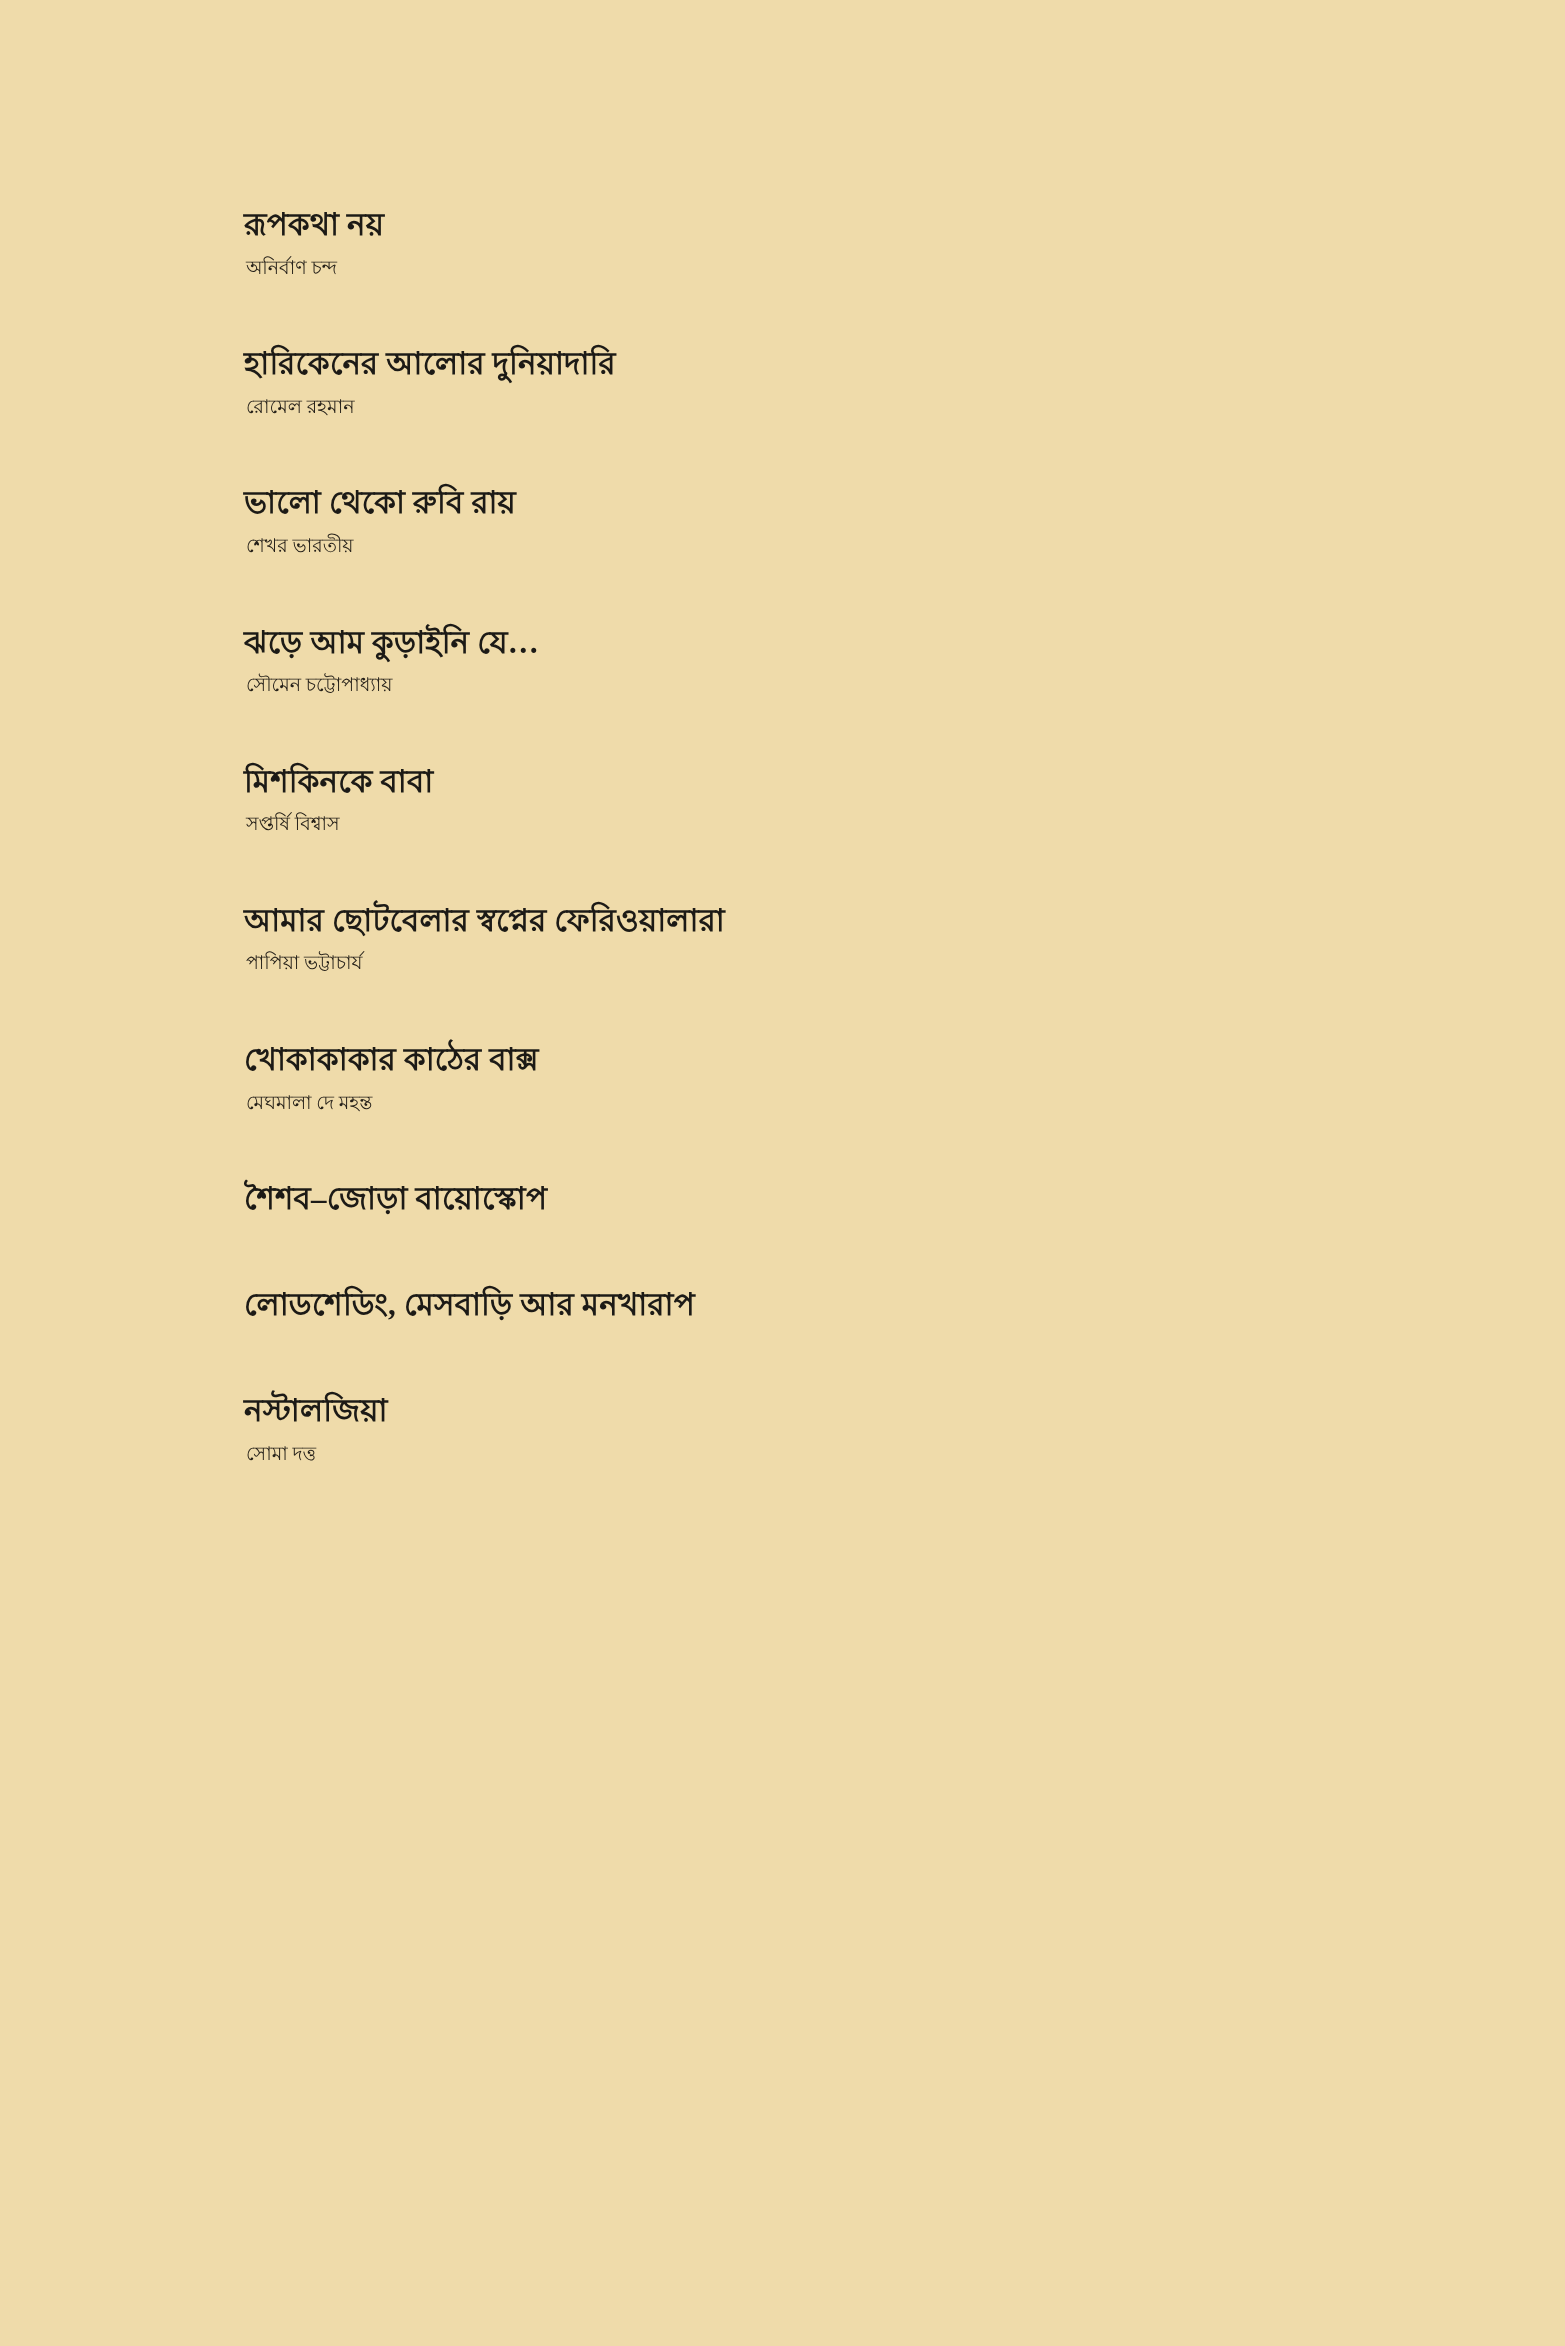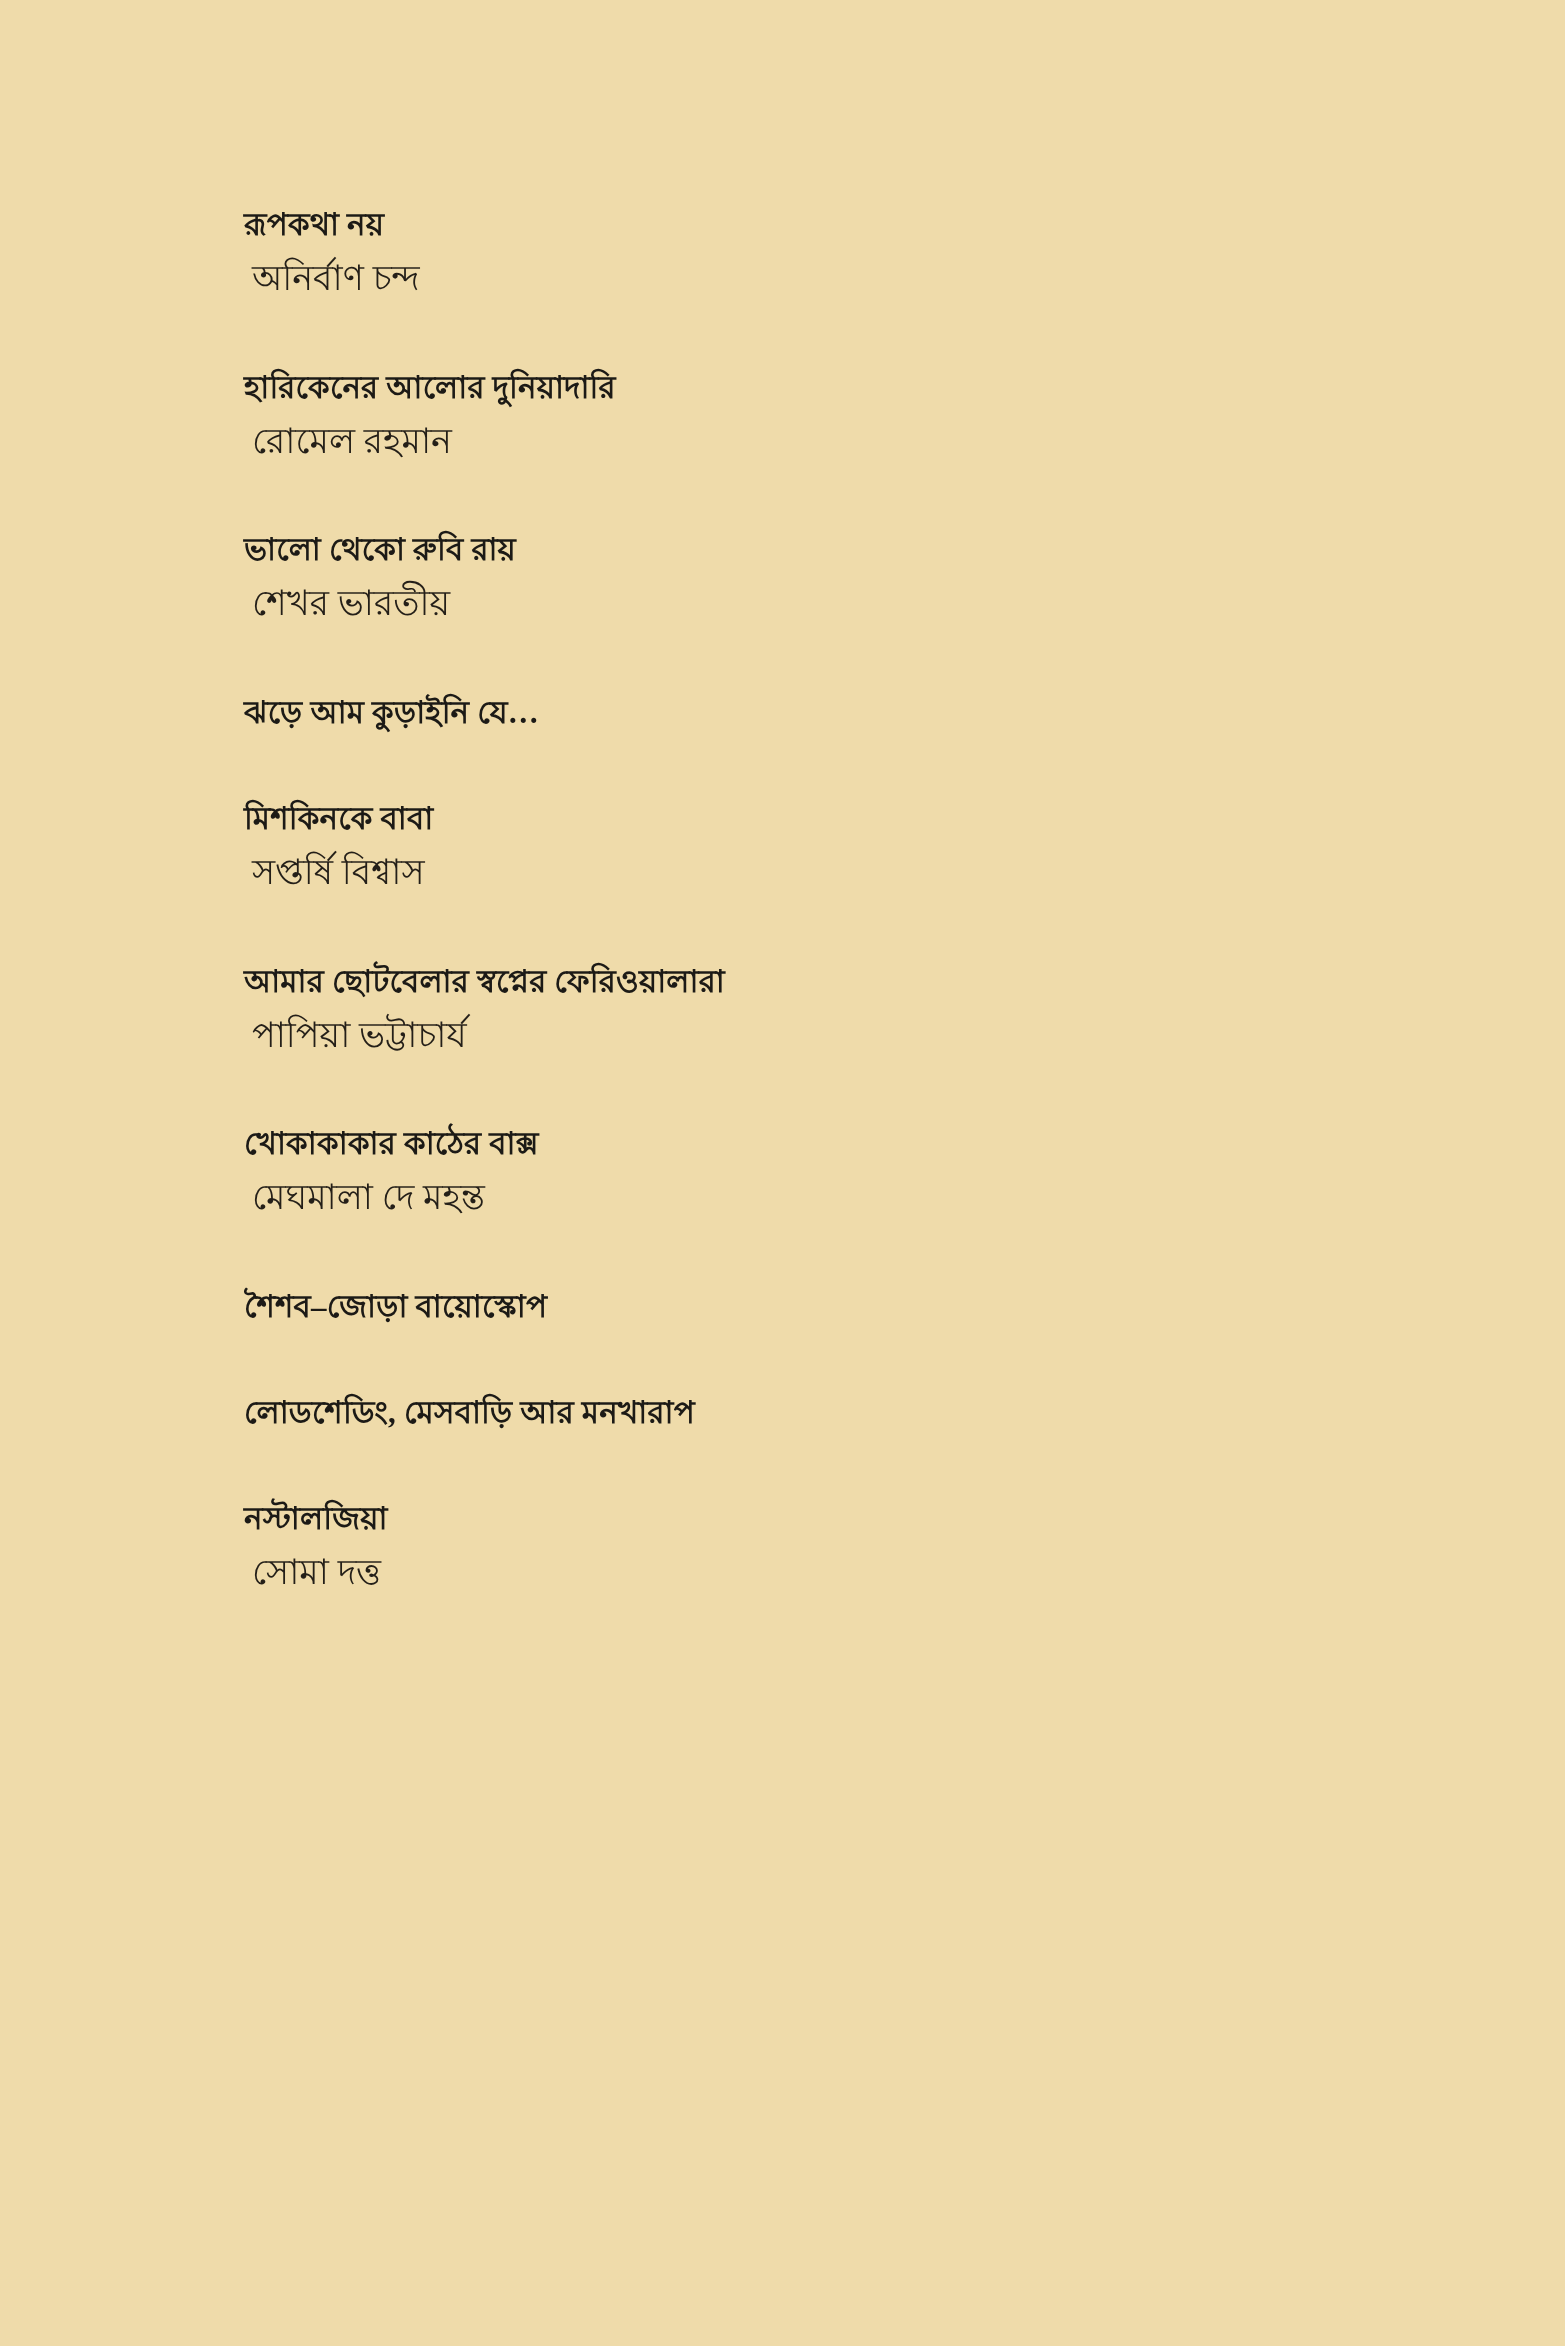--- a/index.html
+++ b/index.html
@@ -32,25 +32,25 @@
   }
   .entry-title {
     font-size: 31px;
     font-weight: bold;
     color: #1c1a16;
     line-height: 1.45;
     letter-spacing: 0.2px;
     margin: 0 0 5.7px 0;
   }
   .entry-author {
-    font-size: 35px;
+    font-size: 19px;
     font-weight: normal;
     color: #241f18;
     line-height: 1.45;
-    margin: 6px;
+    margin: 0;
     padding-left: 1.9px;
   }
 </style>
 </head>
 <body>
 
 <div class="page">
   <div class="toc-list">
 
     <div class="toc-entry">
@@ -63,20 +63,21 @@
       <div class="entry-author">রোমেল রহমান</div>
     </div>
 
     <div class="toc-entry">
       <div class="entry-title">ভালো থেকো রুবি রায়</div>
       <div class="entry-author">শেখর ভারতীয়</div>
     </div>
 
     <div class="toc-entry">
       <div class="entry-title">ঝড়ে আম কুড়াইনি যে…</div>
+      <div class="entry-author">সৌমেন চট্টোপাধ্যায়</div>
     </div>
 
     <div class="toc-entry">
       <div class="entry-title">মিশকিনকে বাবা</div>
       <div class="entry-author">সপ্তর্ষি বিশ্বাস</div>
     </div>
 
     <div class="toc-entry">
       <div class="entry-title">আমার ছোটবেলার স্বপ্নের ফেরিওয়ালারা</div>
       <div class="entry-author">পাপিয়া ভট্টাচার্য</div>

